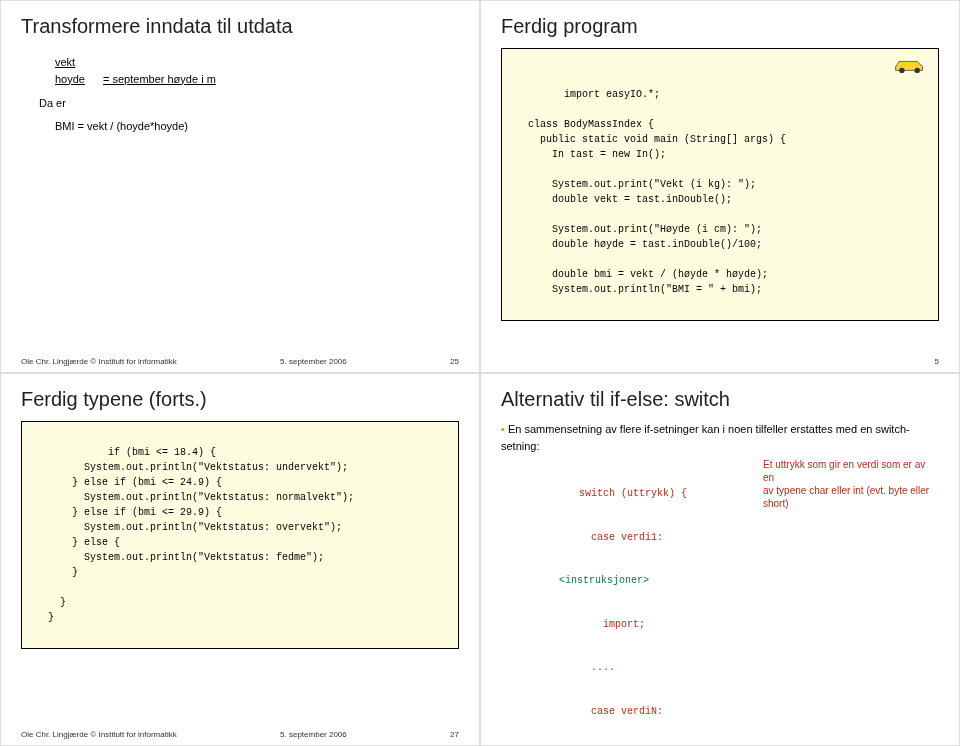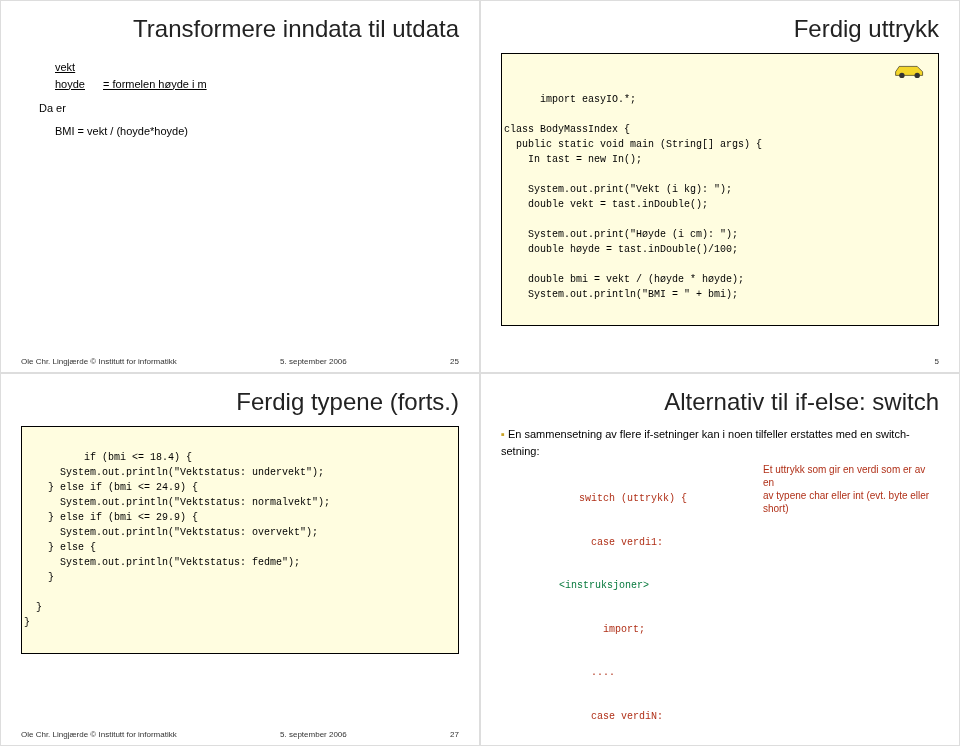--- a/index.html
+++ b/index.html
@@ -14,37 +14,37 @@
   }
   .slide {
     border: 1px solid #ddd;
     padding: 14px 20px 6px 20px;
     position: relative;
     display: flex;
     flex-direction: column;
     overflow: hidden;
   }
   .title {
-    font-size: 24px;
+    font-size: 20px;
     font-weight: normal;
     color: #222;
-    text-align: right;
+    text-align: left;
     margin-bottom: 10px;
   }
   .body { flex: 1; font-size: 11px; color: #000; line-height: 1.5; }
   .bullet::before {
     content: "▪ ";
     color: #c9a326;
   }
   .indent { padding-left: 34px; }
   .def-row { display: grid; grid-template-columns: 48px auto; }
   .codebox {
     background: #fffde0;
     border: 1px solid #000;
-    padding: 8px 2px;
+    padding: 8px 26px;
     font-family: "Courier New", monospace;
     font-size: 10px;
     line-height: 1.5;
     white-space: pre;
     position: relative;
   }
   .footer {
     display: flex;
     font-size: 8px;
     color: #333;
@@ -84,35 +84,35 @@
 
 <div class="slide">
   <div class="title">Transformere inndata til utdata</div>
   <div class="body">
     <div class="indent" style="margin-top:6px;text-decoration:underline;">
       <div class="def-row">
         <span>vekt</span>
       </div>
       <div class="def-row">
         <span>hoyde</span>
-        <span>= formelen høyde i m</span>
+        <span>= september høyde i m</span>
       </div>
     </div>
     <div style="margin-top:8px; padding-left:18px;">Da er</div>
     <div class="indent" style="margin-top:6px;">BMI = vekt / (hoyde*hoyde)</div>
   </div>
   <div class="footer">
     <span>Ole Chr. Lingjærde © Institutt for informatikk</span>
     <span>5. september 2006</span>
     <span>25</span>
   </div>
 </div>
 
 <div class="slide">
-  <div class="title">Ferdig uttrykk</div>
+  <div class="title">Ferdig program</div>
   <div class="body">
     <div class="codebox">
       <svg class="car" viewBox="0 0 40 20">
         <path class="car-body" d="M4 12 L8 6 L28 6 L34 12 L34 16 L4 16 Z"></path>
         <circle class="car-wheel" cx="11" cy="16" r="3"></circle>
         <circle class="car-wheel" cx="28" cy="16" r="3"></circle>
       </svg>
       <span>import easyIO.*;
 
 class BodyMassIndex {

